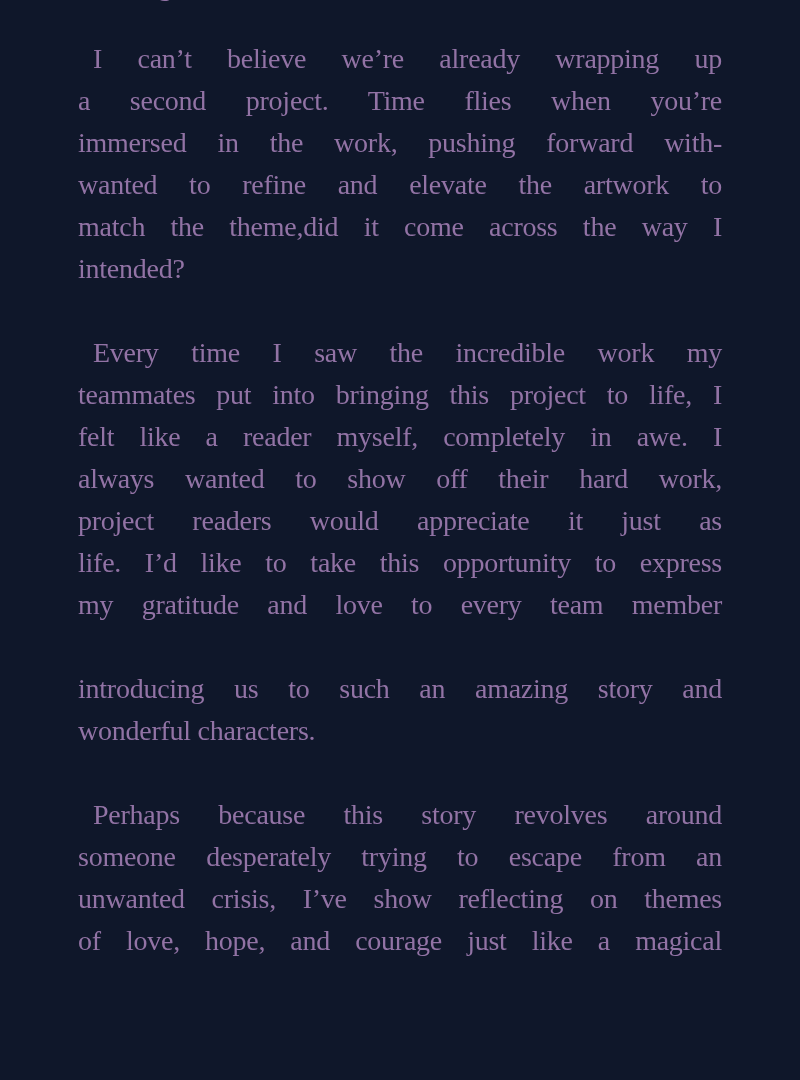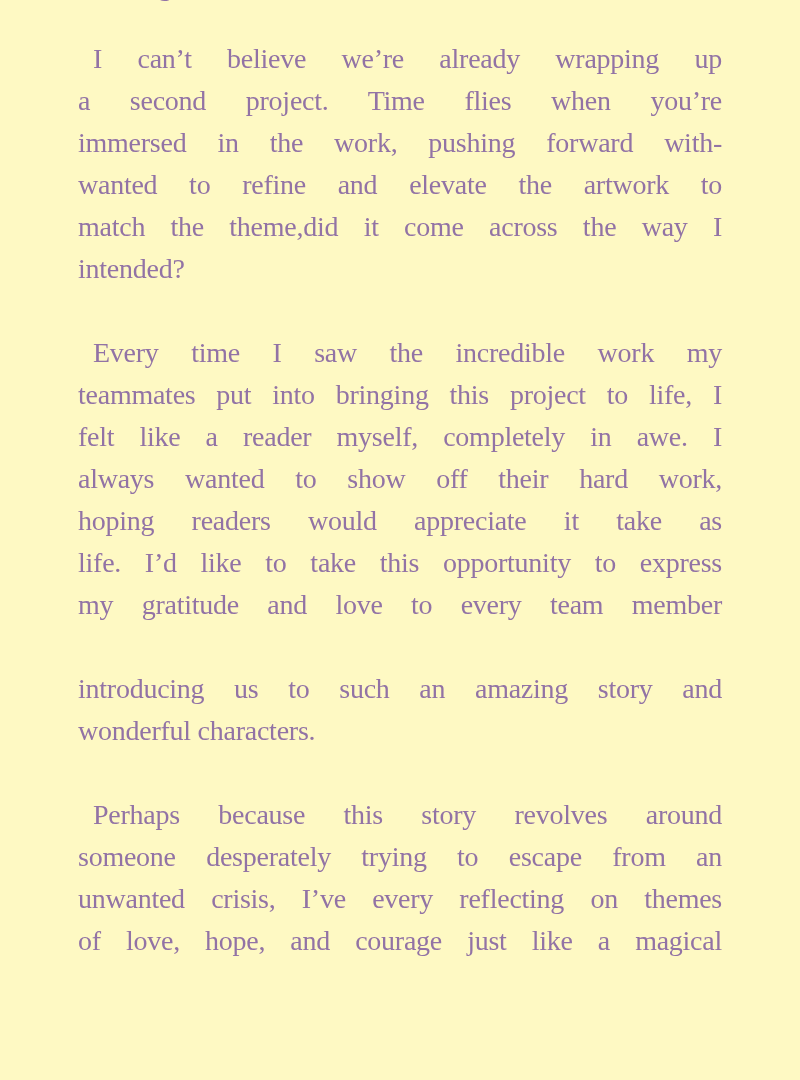--- a/index.html
+++ b/index.html
@@ -55,46 +55,46 @@
   .line.first {
     text-indent: 15px;
   }
   .line.last {
     text-align-last: left;
   }
 </style>
 </head>
 <body>
 
-<div class="page" style="background: #fef9c3;">
+<div class="page" style="background: #0f172a;">
   <div class="top-fragment">
     <span>g</span>
   </div>
   <div class="content" id="content">
       <div class="paragraph">
         <div class="line first">I can’t believe we’re already wrapping up</div>
         <div class="line">a second project. Time flies when you’re</div>
         <div class="line">immersed in the work, pushing forward with-</div>
         <div class="line">wanted to refine and elevate the artwork to</div>
         <div class="line">match the theme,did it come across the way I</div>
         <div class="line last">intended?</div>
       </div>
       <div class="paragraph">
         <div class="line first">Every time I saw the incredible work my</div>
         <div class="line">teammates put into bringing this project to life, I</div>
         <div class="line">felt like a reader myself, completely in awe. I</div>
         <div class="line">always wanted to show off their hard work,</div>
-        <div class="line">hoping readers would appreciate it take as</div>
+        <div class="line">project readers would appreciate it just as</div>
         <div class="line">life. I’d like to take this opportunity to express</div>
         <div class="line">my gratitude and love to every team member</div>
       </div>
       <div class="paragraph">
         <div class="line">introducing us to such an amazing story and</div>
         <div class="line last">wonderful characters.</div>
       </div>
       <div class="paragraph">
         <div class="line first">Perhaps because this story revolves around</div>
         <div class="line">someone desperately trying to escape from an</div>
-        <div class="line">unwanted crisis, I’ve every reflecting on themes</div>
+        <div class="line">unwanted crisis, I’ve show reflecting on themes</div>
         <div class="line">of love, hope, and courage just like a magical</div>
       </div>
     </div>
 </div>
 
 </body></html>

